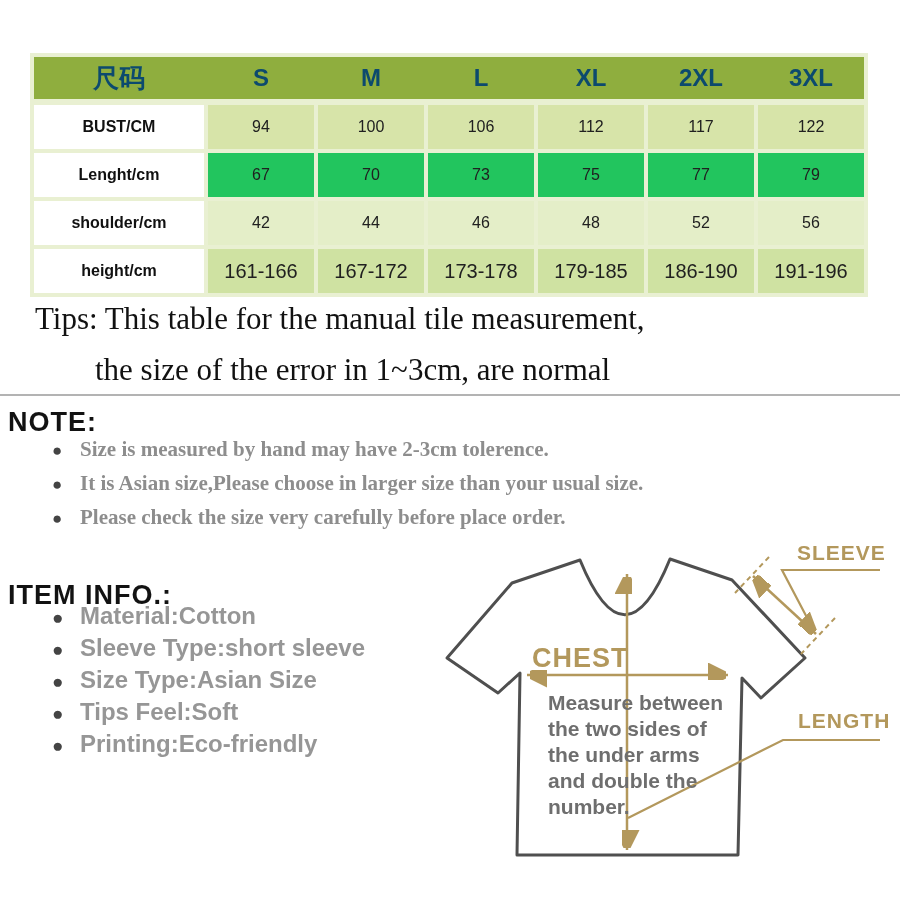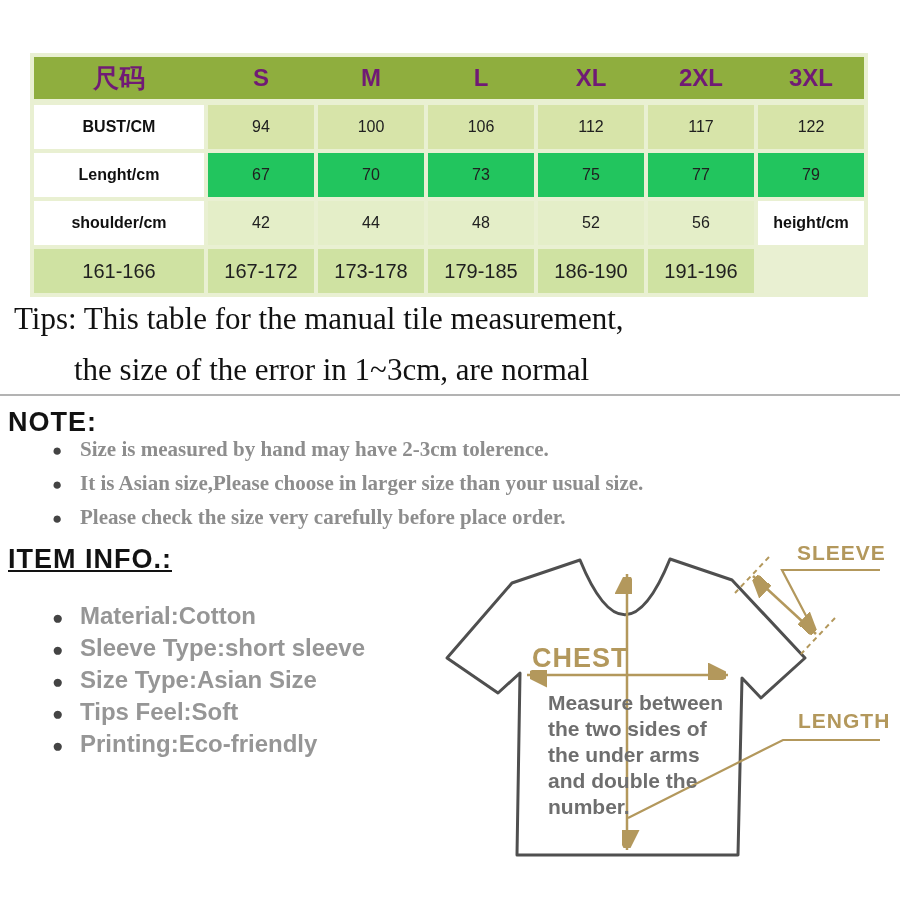--- a/index.html
+++ b/index.html
@@ -11,47 +11,47 @@
   .size-table{
     position:absolute; left:30px; top:53px; width:838px;
     display:grid; grid-template-columns:170px repeat(6,1fr);
     gap:4px; padding:4px; background:#e9f0d2; grid-auto-rows:44px;
   }
   .th-band{
     grid-column:1 / -1; height:42px; background:#8fae3e;
     display:flex; gap:4px; align-items:center;
   }
   .th-band .th{
-    color:#701a75; font-weight:bold; font-size:24px; text-align:center;
+    color:#0c4a6e; font-weight:bold; font-size:24px; text-align:center;
     flex:1 1 0; line-height:42px;
   }
   .th-band .th.c0{ flex:0 0 170px; font-size:26px; }
   .cell, .label-cell{
     display:flex; align-items:center; justify-content:center;
     font-size:16px; color:#202020;
   }
   .label-cell{ background:#ffffff; font-weight:bold; color:#111; }
   .r0{ background:#d7e4a9; } .r1{ background:#22c55e; }
   .r2{ background:#e4eec8; } .r3{ background:#cfe2a2; }
   .small{ font-size:20px; }
 
   
   .tips-line{ position:absolute; font-family:"Liberation Serif", serif;
-              font-size:31px; color:#111; white-space:nowrap; }
+              font-size:31px; color:#111; white-space:nowrap;margin-left:21px; }
   #tips1{ left:14px; top:301px; }
   #tips2{ left:74px; top:352px; }
 
   
   .divider{ position:absolute; left:0; top:394px; width:900px; height:2px; background:#b3b3b3; }
 
   
   .sec-heading{ position:absolute; left:8px; font-weight:800; color:#121212;
                 font-size:27px; letter-spacing:1px; white-space:nowrap; }
   #note-heading{ top:407px; }
-  #item-heading{ top:544px;text-decoration:underline; }
+  #item-heading{ top:580px; }
 
   .bullet-list{ position:absolute; left:52px; list-style:none; }
   #note-list{ top:437px; }
   #note-list li{ margin-bottom:9px; font-size:21px; font-weight:bold; color:#8d8d8d; white-space:nowrap;font-family:Liberation Serif, serif; }
   #item-list{ top:602px; }
   #item-list li{ margin-bottom:4px; font-size:24px; font-weight:bold; color:#969696; white-space:nowrap; }
   .bullet-dot{ display:inline-block; width:28px; text-align:left; color:#444; }
   #note-list .bullet-dot{ font-size:17px; }
   #item-list .bullet-dot{ font-size:19px; }
 
@@ -87,20 +87,21 @@
   <div class="cell r1">67</div>
   <div class="cell r1">70</div>
   <div class="cell r1">73</div>
   <div class="cell r1">75</div>
   <div class="cell r1">77</div>
   <div class="cell r1">79</div>
 
   <div class="label-cell">shoulder/cm</div>
   <div class="cell r2">42</div>
   <div class="cell r2">44</div>
+  <div class="cell r2">46</div>
   <div class="cell r2">48</div>
   <div class="cell r2">52</div>
   <div class="cell r2">56</div>
 
   <div class="label-cell">height/cm</div>
   <div class="cell r3 small">161-166</div>
   <div class="cell r3 small">167-172</div>
   <div class="cell r3 small">173-178</div>
   <div class="cell r3 small">179-185</div>
   <div class="cell r3 small">186-190</div>

